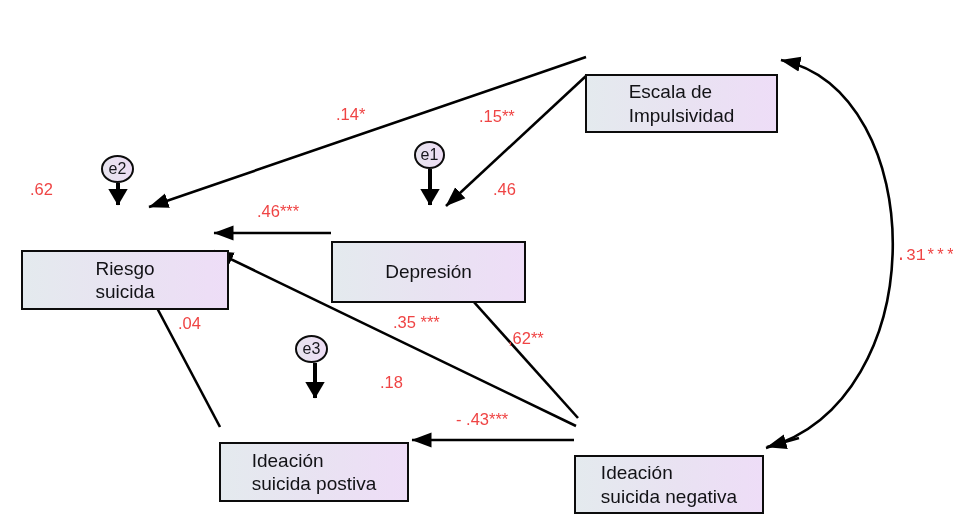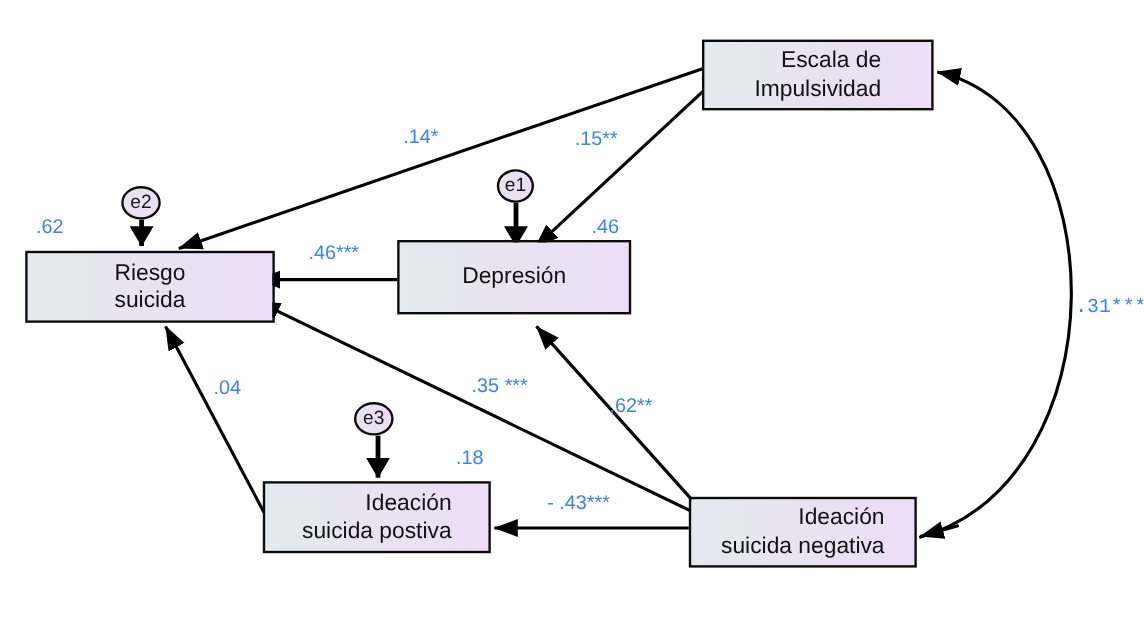--- a/index.html
+++ b/index.html
@@ -4,31 +4,31 @@
 <style>
   html,body{margin:0;padding:0;background:#ffffff;}
   .canvas{
     position:relative;width:953px;height:518px;background:#ffffff;overflow:hidden;
     font-family:"Liberation Sans", sans-serif;
   }
   .canvas svg{position:absolute;left:0;top:0;}
   .node{
     position:absolute;box-sizing:border-box;border:2px solid #0c0c0c;
     background:linear-gradient(90deg,#e4eaee 0%,#e9e2f2 55%,#eeddf7 100%);
-    display:flex;align-items:center;justify-content:center;text-align:right;
-    font-size:19px;line-height:1.22;color:#121216;white-space:pre-line;
+    display:flex;align-items:center;justify-content:center;text-align:left;
+    font-size:19px;line-height:1.22;color:#121216;white-space:pre-line;margin-top:41px;
   }
   .ecirc{
     position:absolute;box-sizing:border-box;border:2px solid #0c0c0c;border-radius:50%;
     background:linear-gradient(90deg,#e7e3ee 0%,#edddf5 100%);
     display:flex;align-items:center;justify-content:center;
     font-size:16px;color:#17171c;
   }
   .lbl{
-    position:absolute;font-size:16.5px;color:#3b82f6;white-space:nowrap;
+    position:absolute;font-size:16.5px;color:#ef4444;white-space:nowrap;
   }
 </style>
 </head>
 <body>
 
 <div class="canvas">
 
   <svg width="953" height="518" viewBox="0 0 953 518">
     <defs>
       <marker id="ah" markerUnits="userSpaceOnUse" markerWidth="22" markerHeight="16" refX="19.5" refY="8" orient="auto">

